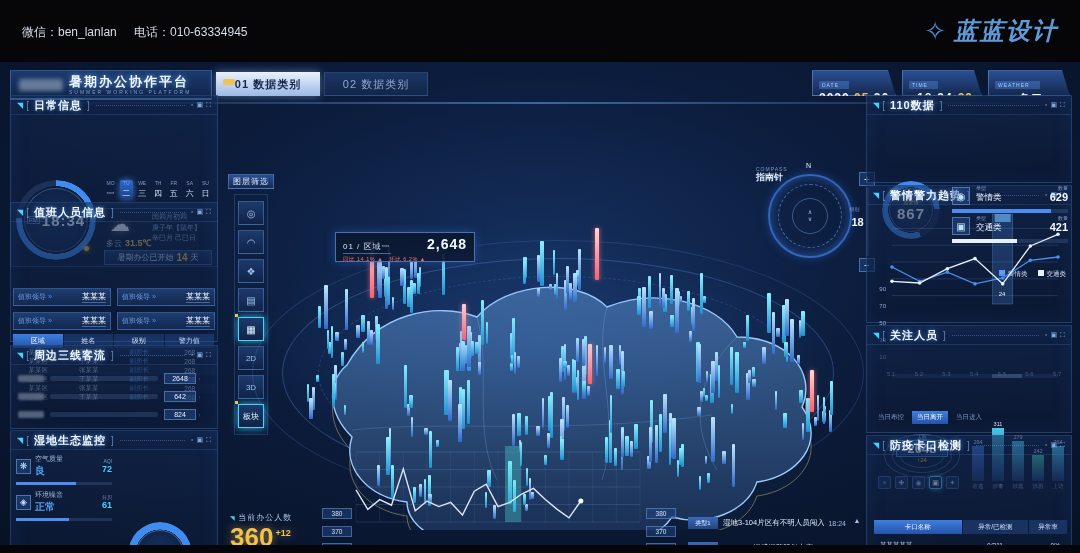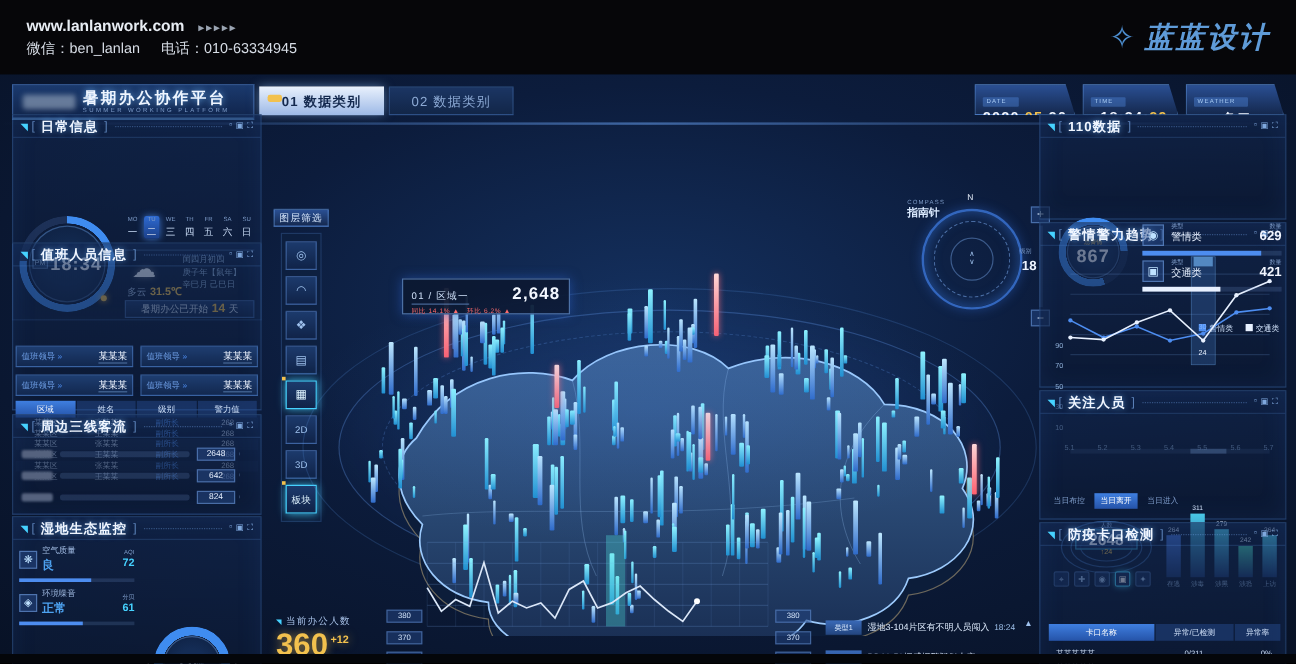--- a/index.html
+++ b/index.html
@@ -240,22 +240,20 @@
   .crow .c3{width:38px;text-align:right;padding-right:6px;}
   svg text{font-family:"Liberation Sans",sans-serif;}
 </style>
 </head>
 <body>
 
 <div class="stage">
 
   <div class="banner">
     <div class="contact">
-      <div class="l1"><span>www.lanlanwork.com</span>
-        <span class="arr">▸▸▸▸▸</span></div>
       <div class="l2">
         <span>微信：ben_lanlan</span>
         <span>电话：010-63334945</span>
       </div>
     </div>
     <div class="collect">
       <span class="spark">✧</span>
       <span class="ctxt">蓝蓝设计</span>
     </div>
   </div>

